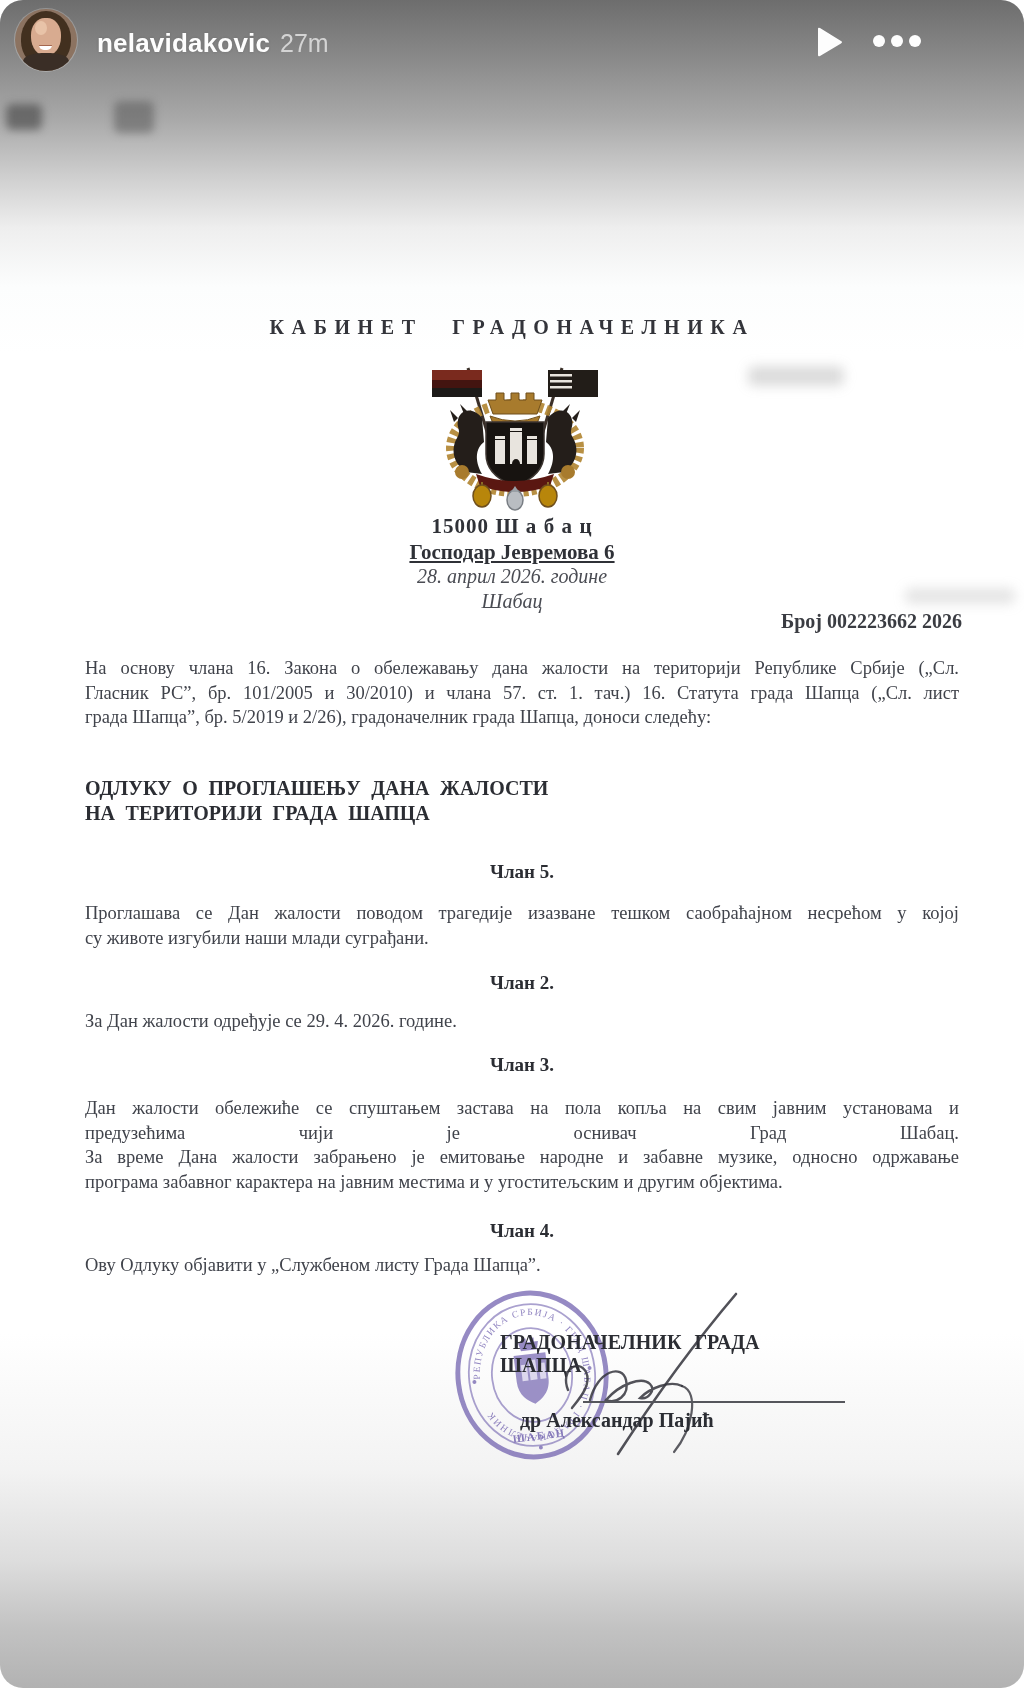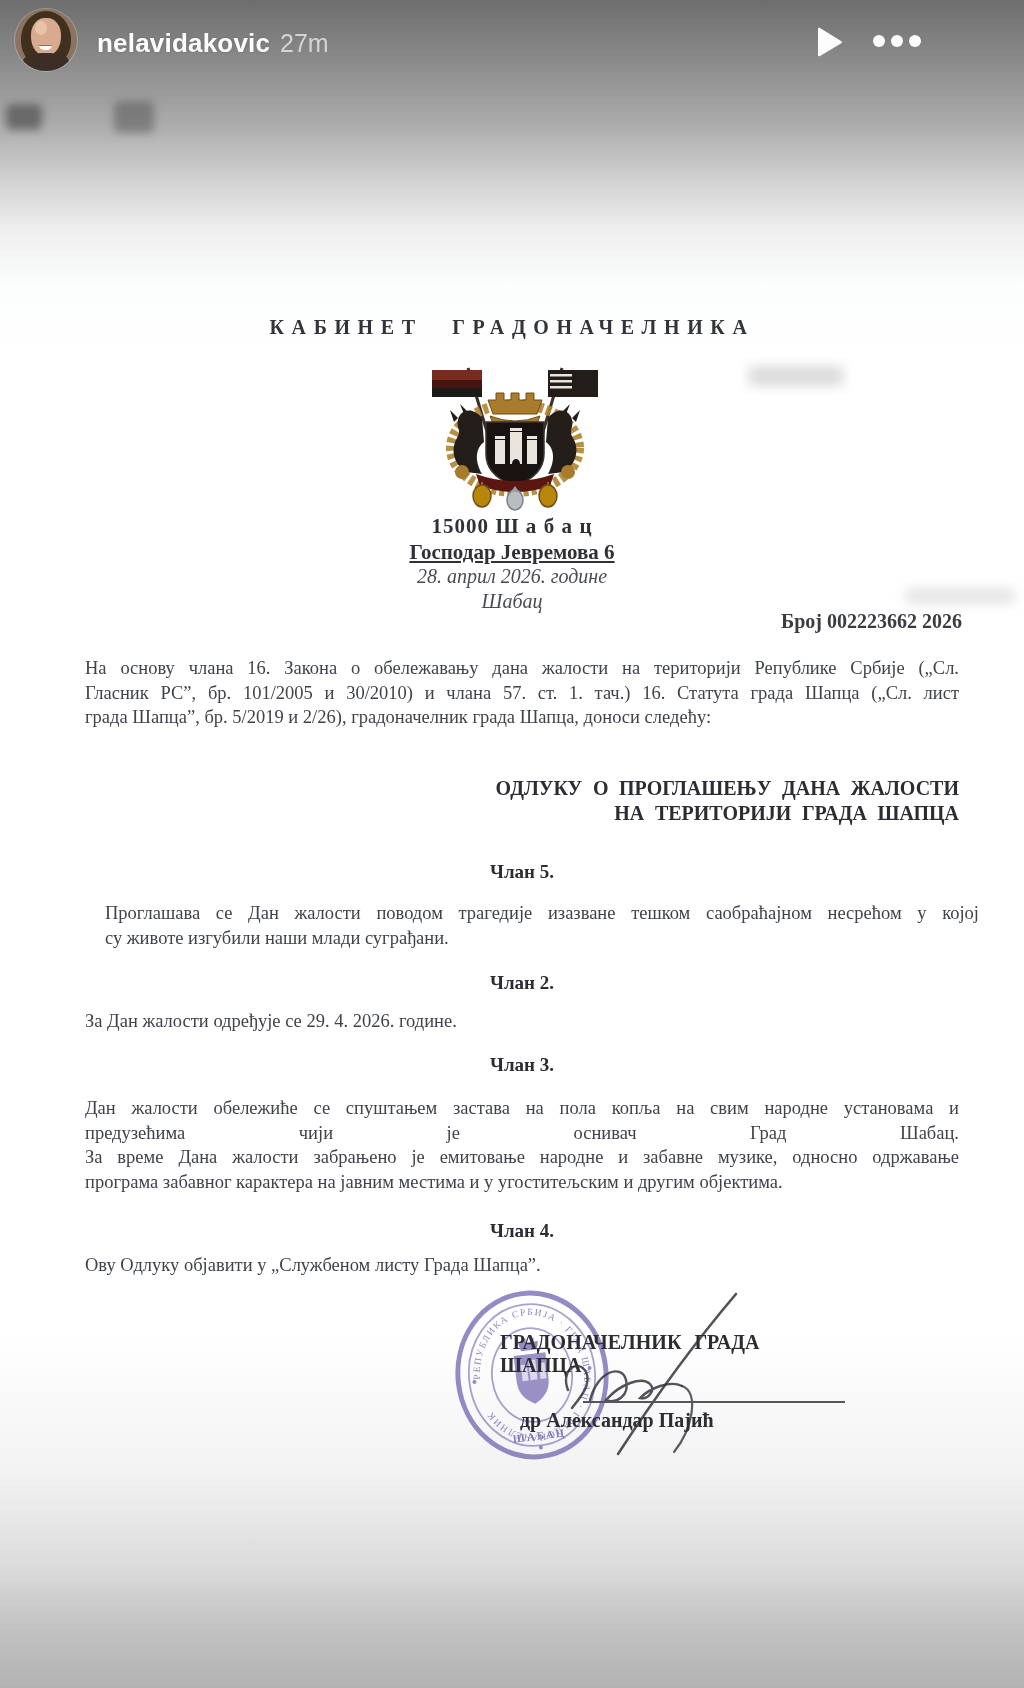--- a/index.html
+++ b/index.html
@@ -4,20 +4,21 @@
 <style>
   * { margin:0; padding:0; box-sizing:border-box; }
   html,body { width:1024px; }
   body { font-family:"Liberation Sans", sans-serif; }
   #stage {
     position:relative; width:1024px; height:1688px; overflow:hidden;
     background:linear-gradient(180deg,
       #6d6d6d 0%, #8a8a8a 3.5%, #a8a8a8 7%, #cfcfcf 10.5%,
       #eeeeee 13.5%, #fcfdfd 17%, #ffffff 21%,
       #ffffff 79%, #f3f3f3 87%, #dddddd 92.5%, #c2c2c2 96.5%, #b2b2b2 100%);
+    border-radius:23px;
   }
 
   
   .story-header { position:absolute; top:0; left:0; width:100%; height:90px; }
   .avatar {
     position:absolute; left:15px; top:9px; width:62px; height:62px; border-radius:50%;
     overflow:hidden; background:#8c7361; box-shadow:0 0 0 1px rgba(255,255,255,.25);
   }
   .avatar .hair  { position:absolute; left:6px; top:2px; width:50px; height:56px; border-radius:50% 50% 46% 46%; background:#42301f; }
   .avatar .face  { position:absolute; left:16px; top:9px; width:30px; height:38px; border-radius:50% 50% 55% 55%; background:#d8ab90; }
@@ -49,26 +50,26 @@
   .addr-street { top:540px; font-size:21px; font-weight:700; text-decoration:underline; }
   .addr-date   { top:565px; font-size:20px; font-style:italic; color:#4a4c53; }
   .addr-place  { top:590px; font-size:20px; font-style:italic; color:#4a4c53; }
   .ref-number  { position:absolute; right:62px; top:610px; font-size:20px; font-weight:700; color:#3a3c42; }
 
   .doc-par { position:absolute; left:85px; width:874px; font-size:18.5px; line-height:24.5px; }
   .doc-par .jline { text-align:justify; text-align-last:justify; white-space:nowrap; }
   .doc-par .jline:last-child { text-align-last:left; }
   .doc-par.single .jline { text-align-last:left; }
 
-  .decision-title { position:absolute; left:85px; top:776px; width:874px; text-align:right;
+  .decision-title { position:absolute; left:85px; top:776px; width:874px; text-align:left;
     font-size:20px; font-weight:700; color:#2b2d33; line-height:25px; word-spacing:.28em; }
   .clan { position:absolute; left:85px; width:874px; text-align:center;
     font-size:19px; font-weight:700; color:#2b2d33; }
   .clan1 { top:861px; } .clan2 { top:972px; } .clan3 { top:1054px; } .clan4 { top:1220px; }
-  .par1 { top:656px; } .par-c1 { top:901px;margin-left:20px; } .par-c2 { top:1009px; }
+  .par1 { top:656px; } .par-c1 { top:901px; } .par-c2 { top:1009px; }
   .par-c3 { top:1096px; } .par-c4 { top:1253px; }
 
   
   .stamp { position:absolute; left:450px; top:1288px; width:164px; height:174px;
            transform:rotate(-7deg); opacity:.88; }
   .mayor-title { position:absolute; left:500px; top:1331px; width:350px; text-align:left;
     font-size:20px; font-weight:700; color:#2b2d33; word-spacing:.4em; }
   .sig-scribble { position:absolute; left:540px; top:1278px; width:240px; height:180px; }
   .sig-line { position:absolute; left:583px; top:1401px; width:262px; height:2px; background:#55565c; }
   .mayor-name { position:absolute; left:520px; top:1409px; width:300px; text-align:left;
@@ -183,21 +184,21 @@
         <div class="jline">су животе изгубили наши млади суграђани.</div>
       </div>
 
     <div class="clan clan2">Члан 2.</div>
     <div class="doc-par single par-c2">
         <div class="jline">За Дан жалости одређује се 29. 4. 2026. године.</div>
       </div>
 
     <div class="clan clan3">Члан 3.</div>
     <div class="doc-par par-c3">
-        <div class="jline">Дан жалости обележиће се спуштањем застава на пола копља на свим народне установама и</div>
+        <div class="jline">Дан жалости обележиће се спуштањем застава на пола копља на свим јавним установама и</div>
         <div class="jline">предузећима чији је оснивач Град Шабац.</div>
         <div class="jline">За време Дана жалости забрањено је емитовање народне и забавне музике, односно одржавање</div>
         <div class="jline">програма забавног карактера на јавним местима и у угоститељским и другим објектима.</div>
       </div>
 
     <div class="clan clan4">Члан 4.</div>
     <div class="doc-par single par-c4">
         <div class="jline">Ову Одлуку објавити у „Службеном листу  Града Шапца”.</div>
       </div>
 

